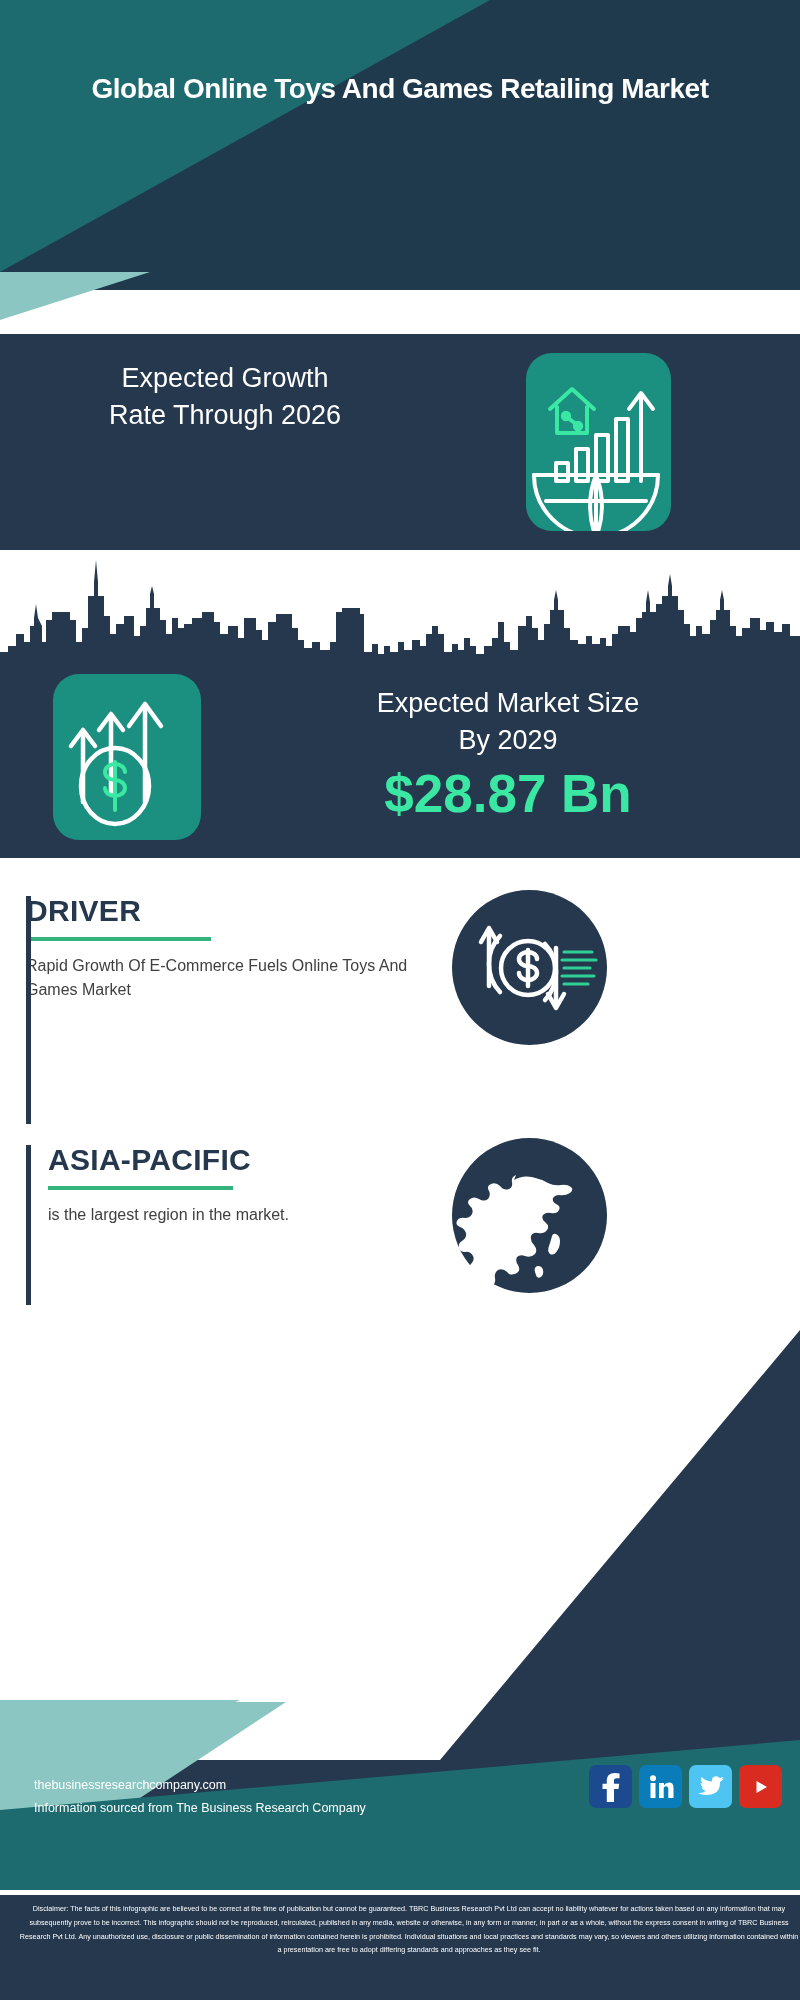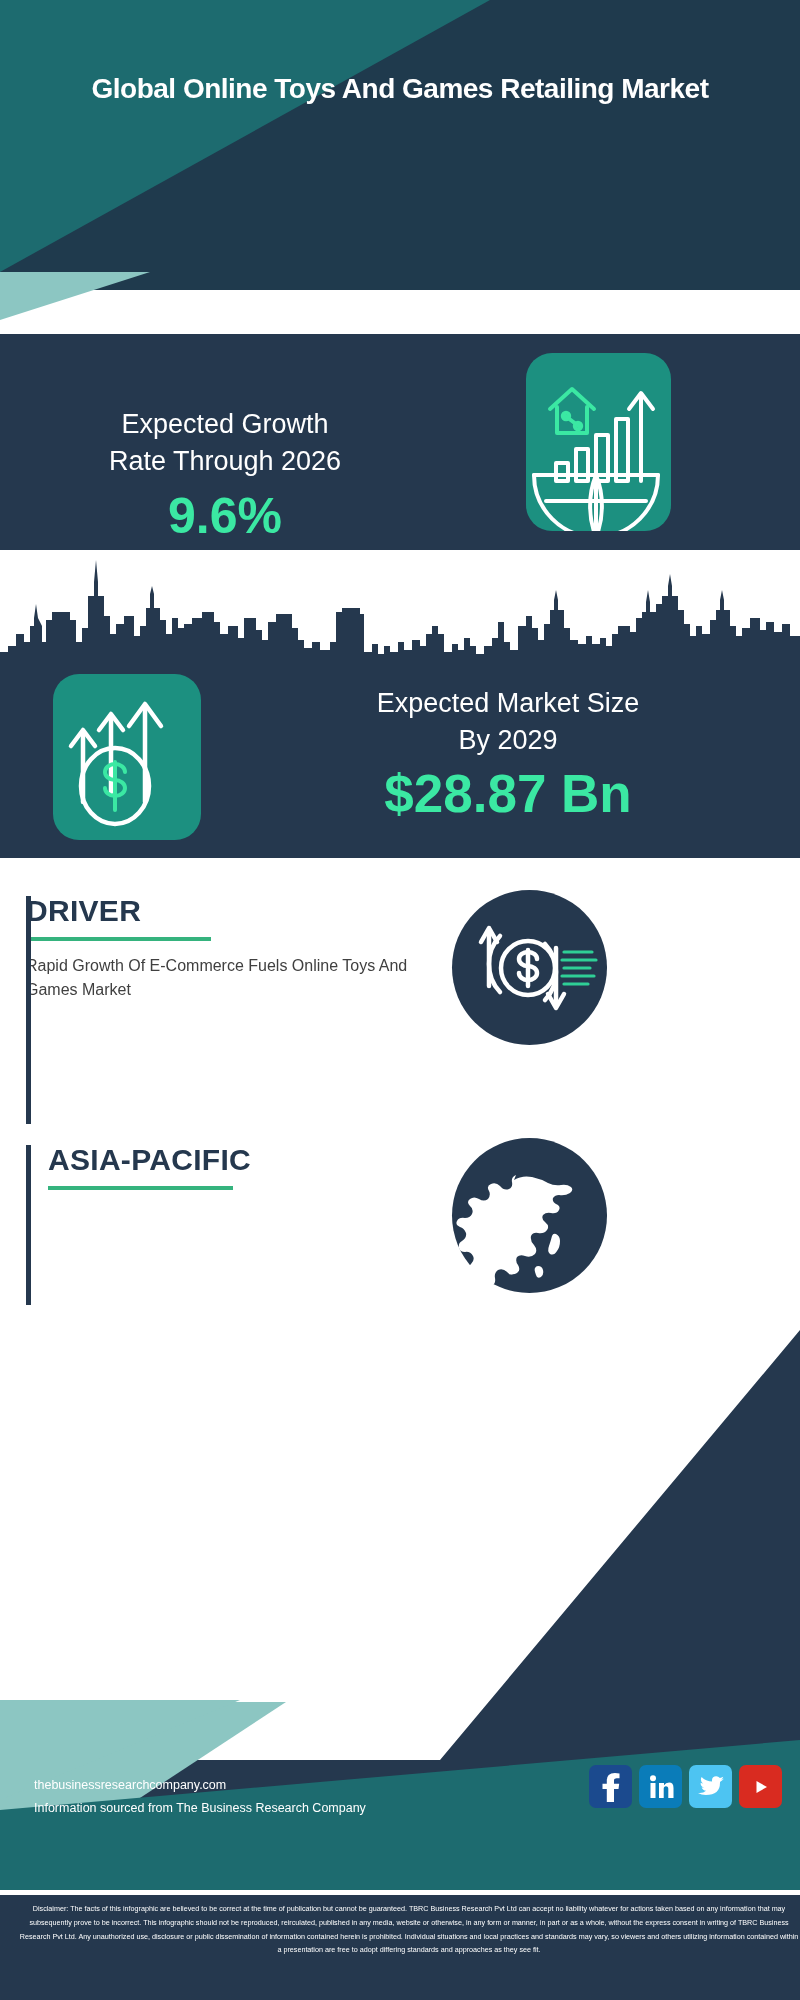--- a/index.html
+++ b/index.html
@@ -52,21 +52,21 @@
     background:#1D6B6F;
     clip-path:polygon(0 0, 90px 0, 0 20px);
   }
 
   
   .growth{
     position:absolute;left:0;top:334px;width:800px;height:216px;
     background:#25384E;
   }
   .growth-text{
-    position:absolute;left:30px;top:26px;width:390px;text-align:center;margin-top:46px;
+    position:absolute;left:30px;top:26px;width:390px;text-align:center;
   }
   .growth-label{
     color:#ffffff;font-size:27px;line-height:1.38;font-weight:normal;
   }
   .growth-value{
     color:#3BE8A3;font-size:50px;font-weight:bold;line-height:1.1;margin-top:8px;
   }
   .icon-tile{
     position:absolute;right:129px;top:19px;width:145px;height:178px;
     background:#1C9080;border-radius:26px;
@@ -169,21 +169,20 @@
   <div class="header-wedge">
     <div class="navfill"></div>
     <div class="darkteal"></div>
     <div class="lightteal"></div>
   </div>
 
   <div class="growth">
     <div class="growth-text">
       <div class="growth-label">Expected Growth</div>
       <div class="growth-label">Rate Through 2026</div>
-      <div class="growth-value">9.6%</div>
     </div>
     <div class="icon-tile">
       <svg viewBox="0 0 145 178" width="145" height="178">
         <g fill="none" stroke="#3BE8A3" stroke-width="4" stroke-linecap="round" stroke-linejoin="round">
           <path d="M24 56 L46 36 L68 56"></path>
           <path d="M31 54 L31 80 L61 80 L61 54"></path>
           <line x1="38" y1="62" x2="54" y2="74"></line>
           <circle cx="40" cy="63" r="3.2"></circle>
           <circle cx="52" cy="73" r="3.2"></circle>
         </g>
@@ -264,20 +263,21 @@
           <line x1="112" y1="94" x2="136" y2="94"></line>
         </g>
       </svg>
     </div>
 
     <div class="block" style="left:26px;top:287px;width:420px;">
       <div class="rule" style="height:160px;"></div>
       <div style="margin-left:22px;">
         <div class="block-title">ASIA-PACIFIC</div>
         <div class="title-underline"></div>
+        <div class="block-body">is the largest region in the market.</div>
       </div>
     </div>
     <div class="circle-icon" style="left:452px;top:280px;width:155px;height:155px;">
       <svg viewBox="0 0 155 155" width="155" height="155">
         <path fill="#ffffff" d="M62 42 q8 -5 18 -3 q9 2 16 6 q6 3 13 2 q6 -1 10 2 q3 3 -1 6 q-5 3 -11 2 q-4 0 -6 3 q-1 4 3 6 q5 2 3 6 q-2 4 -8 3 q-5 -1 -8 2 q-2 4 2 7 q5 4 2 8 q-3 4 -9 3 q-5 -1 -7 3 q-1 5 3 9 q4 5 1 9 q-4 4 -10 2 q-5 -2 -8 1 q-2 4 1 8 q3 5 -1 8 q-5 3 -10 -1 q-4 -4 -9 -2 q-4 3 -3 8 q1 6 -3 7 q-5 1 -8 -4 q-3 -6 -8 -6 q-5 1 -7 -3 q-2 -5 2 -8 q4 -4 2 -8 q-3 -5 -8 -4 q-5 0 -6 -4 q-1 -5 3 -7 q5 -3 4 -8 q-2 -5 -6 -6 q-5 -2 -3 -6 q2 -4 8 -3 q5 0 7 -4 q2 -5 -2 -8 q-4 -4 0 -7 q4 -3 9 0 q5 3 9 0 q3 -4 1 -8 q-3 -5 2 -7 q5 -2 9 2 q4 5 9 3 q4 -2 3 -7 q-1 -5 4 -7 z"></path>
         <path fill="#ffffff" d="M104 96 q4 2 4 7 q0 6 -3 10 q-3 5 -7 3 q-3 -3 -1 -8 q2 -6 3 -10 q1 -3 4 -2 z"></path>
         <path fill="#ffffff" d="M58 122 q5 1 6 6 q1 6 -3 8 q-4 2 -6 -3 q-2 -6 -1 -9 q1 -3 4 -2 z"></path>
         <path fill="#ffffff" d="M86 128 q4 0 5 4 q1 5 -2 7 q-4 2 -5 -2 q-2 -5 -1 -7 q1 -2 3 -2 z"></path>
       </svg>
     </div>

